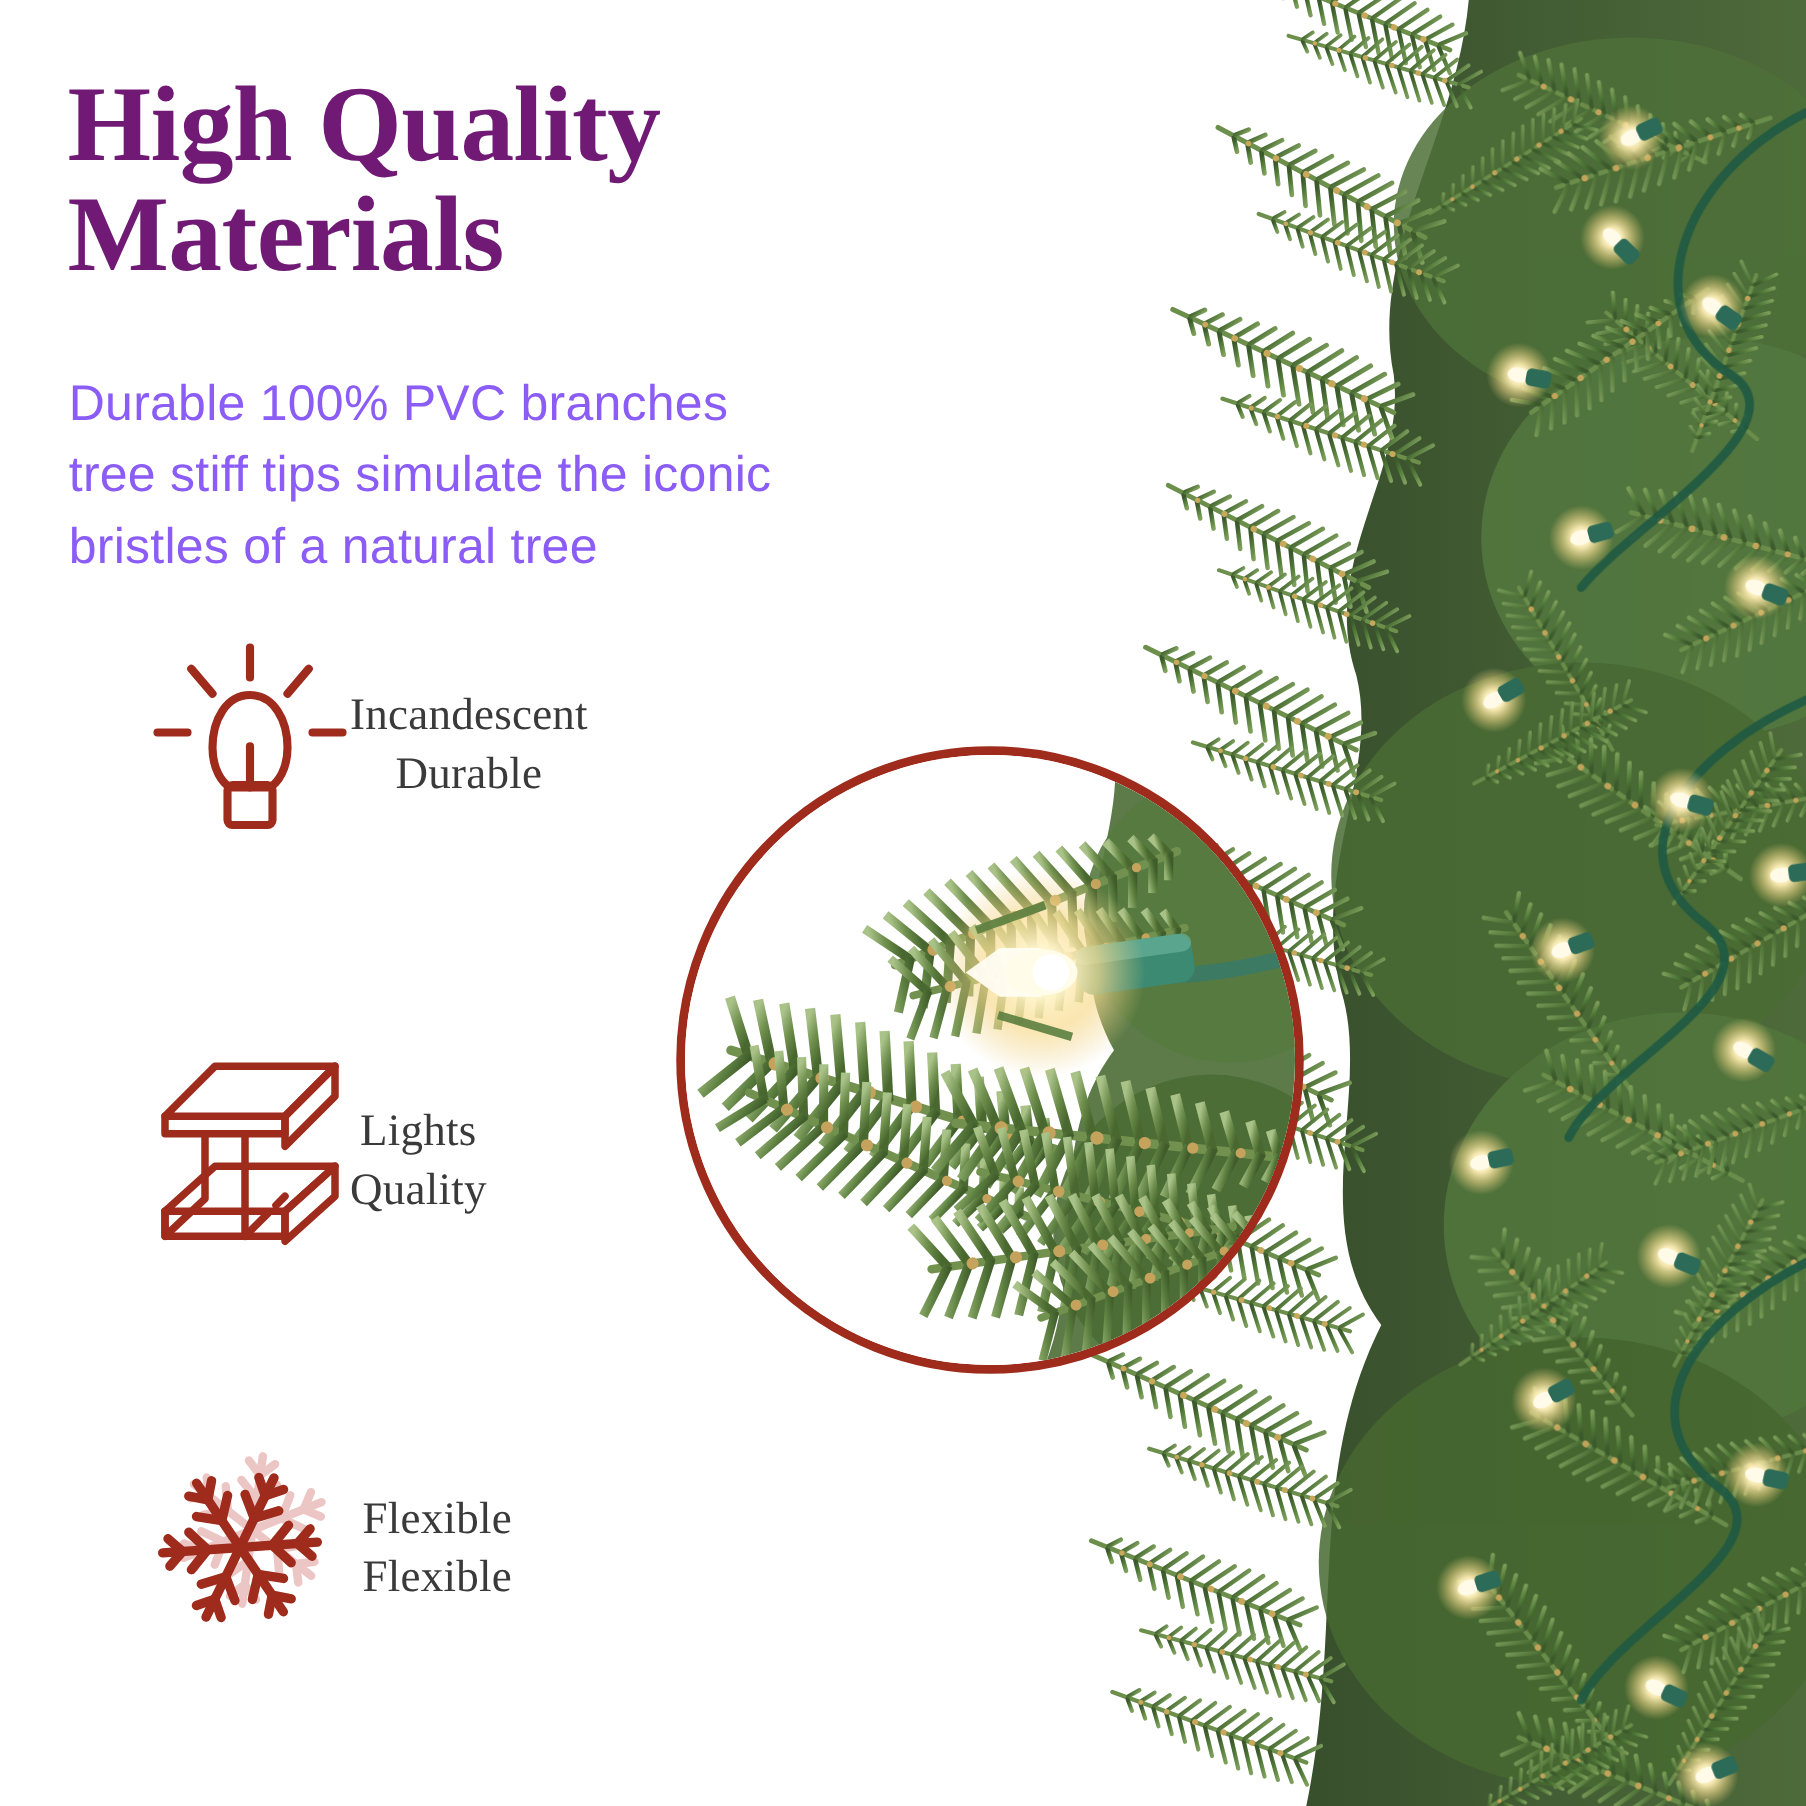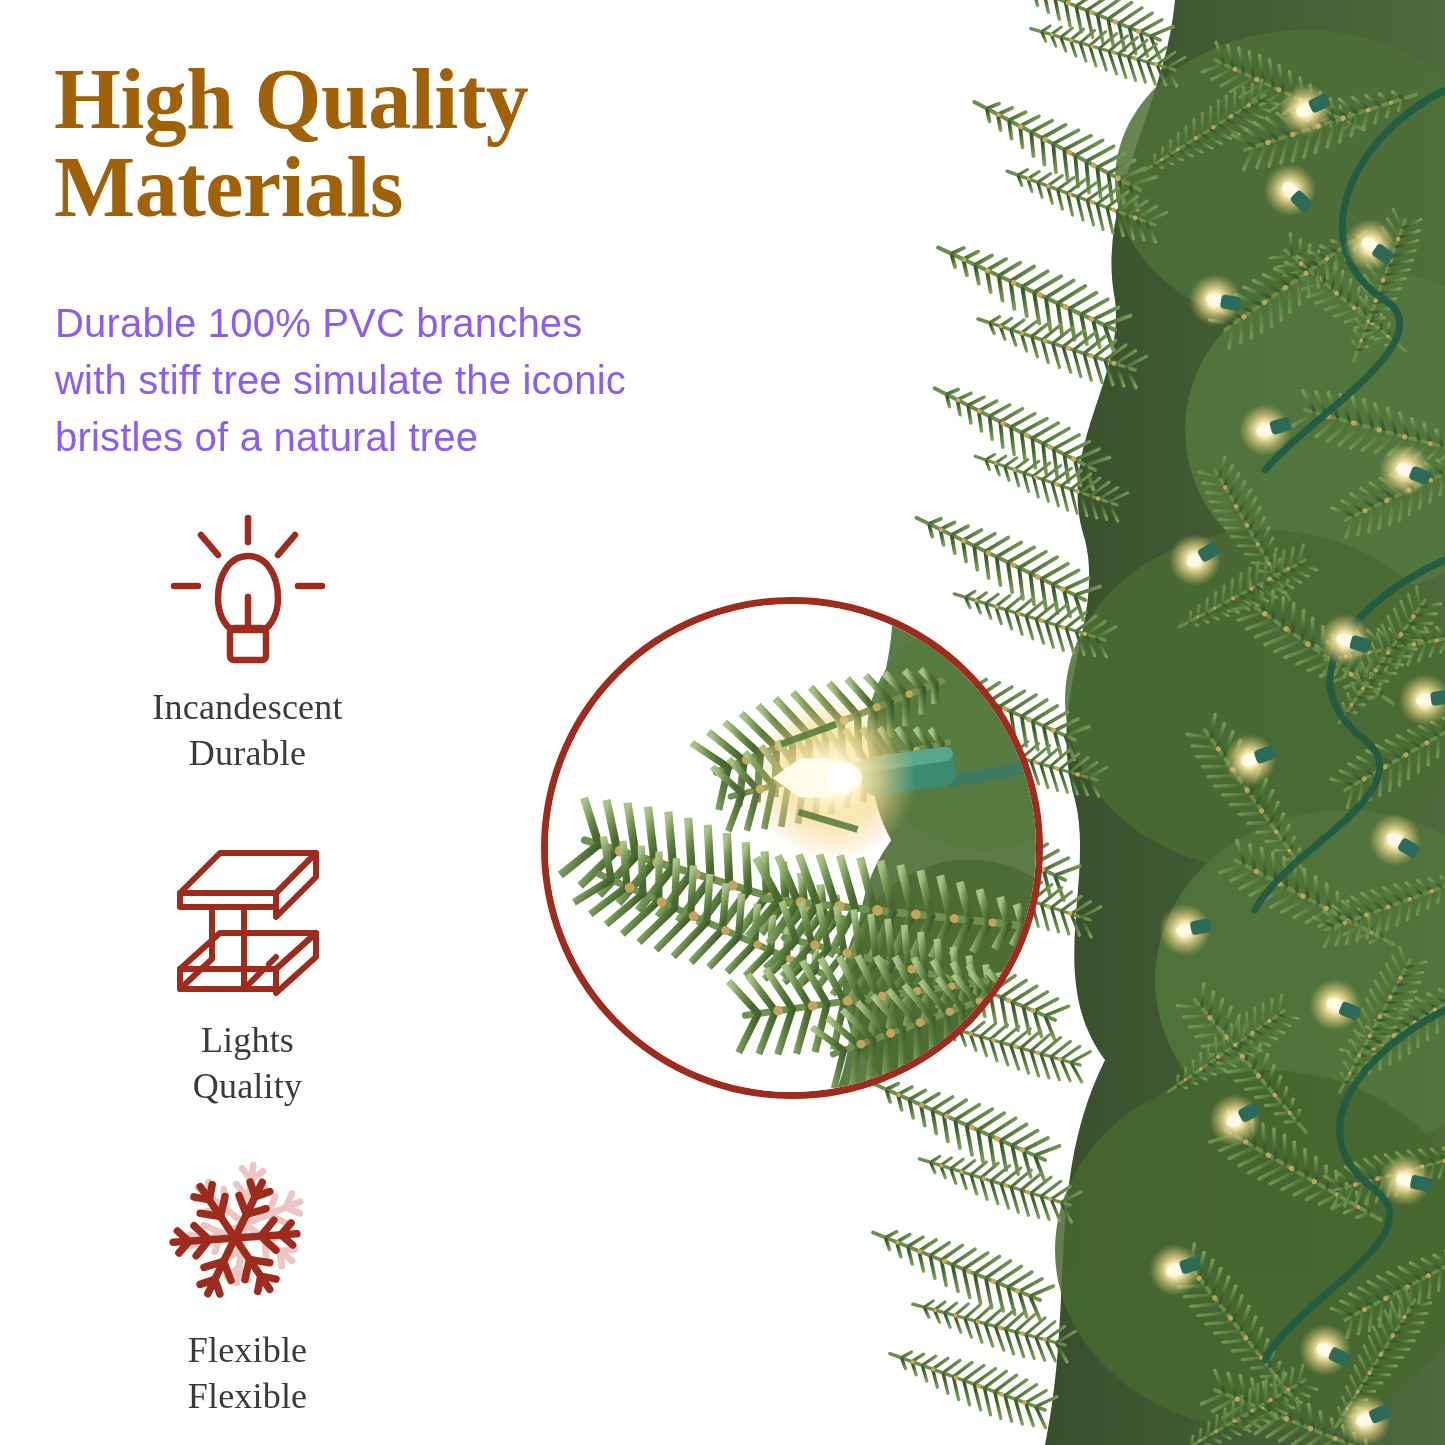--- a/index.html
+++ b/index.html
@@ -9,36 +9,36 @@
     font-family:"Liberation Sans", sans-serif;
     overflow:hidden; position:relative;
   }
   .stage { position:relative; width:1445px; height:1445px; background:#ffffff; overflow:hidden; }
 
   
   .headline {
     position:absolute; left:54px; top:56px; width:700px;
     font-family:"Liberation Serif", serif;
     font-weight:700; font-size:86px; line-height:1.02;
-    color:#a16207; letter-spacing:-0.5px;
+    color:#701a75; letter-spacing:-0.5px;
   }
   .headline .ln { display:block; }
 
   .subhead {
     position:absolute; left:55px; top:295px; width:730px;
     font-family:"Liberation Sans", sans-serif;
     font-weight:300; font-size:40px; line-height:1.42;
     color:#8b5cf6; letter-spacing:0.2px;
   }
   .subhead .ln { display:block; }
 
   
   .feature {
     position:absolute; left:120px; width:255px;
-    display:flex; flex-direction:column; align-items:center;
+    display:flex; align-items:center;
   }
   .feature .icon-box {
     width:170px; height:165px;
     display:flex; align-items:center; justify-content:center;
   }
   .feature .flabel {
     font-family:"Liberation Serif", serif;
     font-size:36px; line-height:1.28; color:#3a3a3a;
     text-align:center; margin-top:14px; letter-spacing:0.2px;
   }
@@ -244,21 +244,21 @@
     </svg>
   </div>
 
   <h1 class="headline">
     <span class="ln">High Quality</span>
     <span class="ln">Materials</span>
   </h1>
 
   <p class="subhead">
     <span class="ln">Durable 100% PVC branches</span>
-    <span class="ln">with stiff tree simulate the iconic</span>
+    <span class="ln">tree stiff tips simulate the iconic</span>
     <span class="ln">bristles of a natural tree</span>
   </p>
 
   <div class="feature" id="feat-lights">
     <div class="icon-box">
       <svg width="160" height="160" viewBox="0 0 160 160" aria-hidden="true">
         <g stroke="#9e2b1c" stroke-width="6.5" stroke-linecap="round" fill="none">
 
           <line x1="80" y1="10" x2="80" y2="34"></line>
           <line x1="33" y1="27" x2="50" y2="47"></line>

